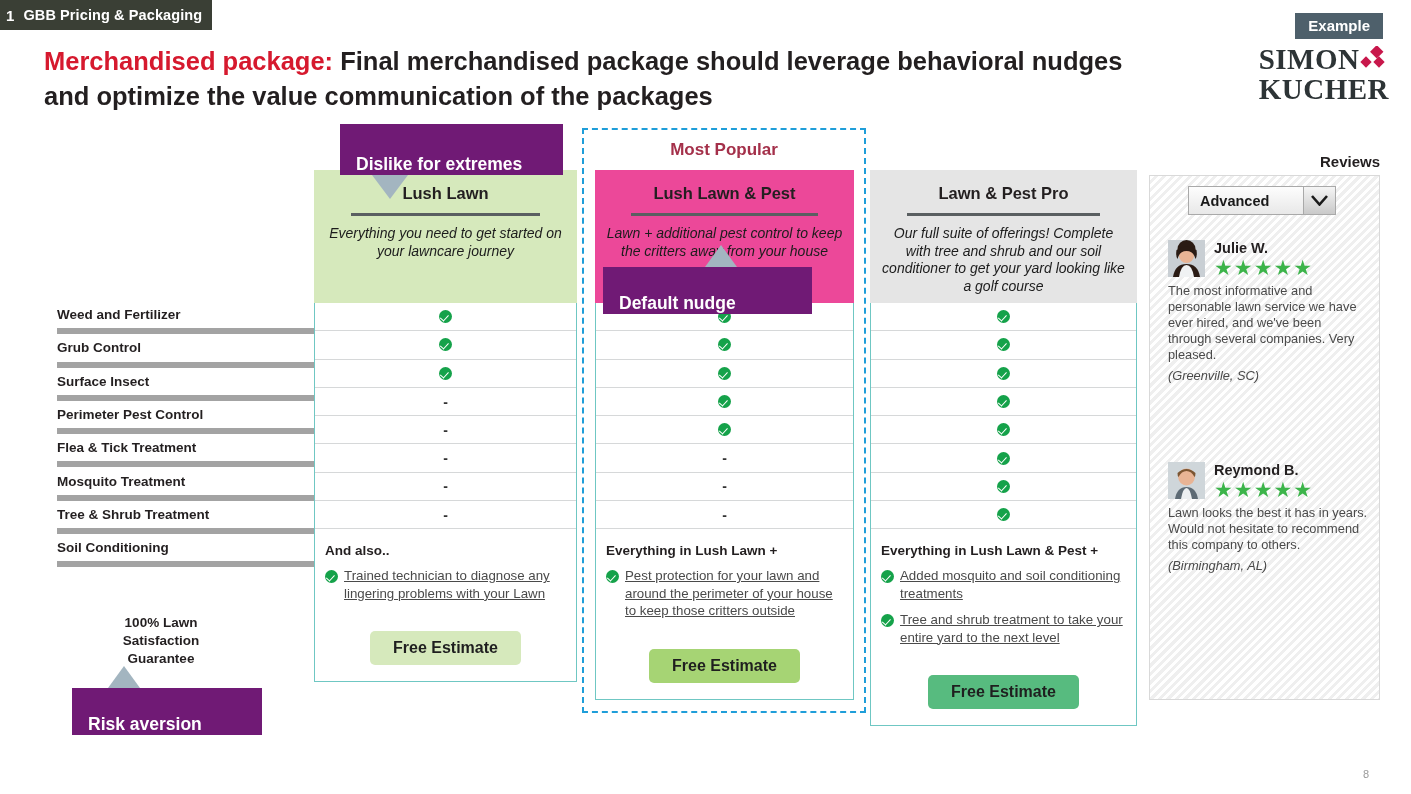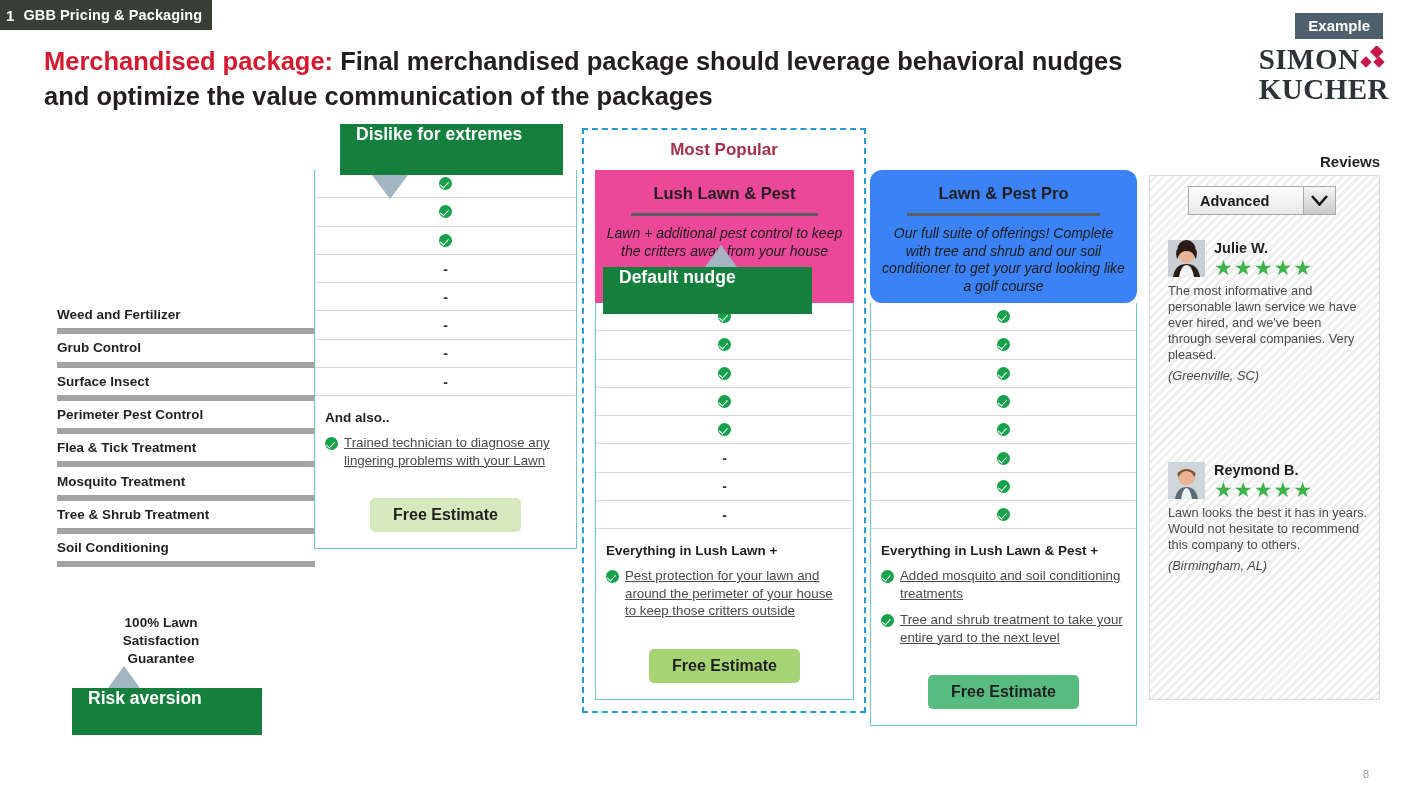--- a/index.html
+++ b/index.html
@@ -68,22 +68,22 @@
   
   #popular-frame{
     position:absolute;left:582px;top:128px;width:284px;height:585px;
     border:2px dashed #1f9ed9;box-sizing:border-box;background:transparent;
   }
   #popular-label{
     position:absolute;left:582px;top:140px;width:284px;text-align:center;
     font-size:17px;font-weight:bold;color:#a4304a;
   }
   
-  .callout{position:absolute;background:#15803d;color:#ffffff;
-    font-size:17.5px;font-weight:bold;display:flex;align-items:flex-start;
+  .callout{position:absolute;background:#701a75;color:#ffffff;
+    font-size:17.5px;font-weight:bold;display:flex;align-items:flex-end;
     padding:0 16px;box-sizing:border-box;line-height:1.18;}
   .callout .tail{position:absolute;width:0;height:0;}
   
   #guarantee{position:absolute;left:97px;top:614px;width:128px;text-align:center;
     font-size:13.5px;font-weight:bold;line-height:1.33;}
   
   #reviews-panel{
     position:absolute;left:1149px;top:175px;width:231px;height:525px;
     border:1px solid #d9d9d9;box-sizing:border-box;
     background-color:#f7f7f7;
@@ -141,20 +141,25 @@
     <div class="feat-row">Grub Control</div>
     <div class="feat-row">Surface Insect</div>
     <div class="feat-row">Perimeter Pest Control</div>
     <div class="feat-row">Flea &amp; Tick Treatment</div>
     <div class="feat-row">Mosquito Treatment</div>
     <div class="feat-row">Tree &amp; Shrub Treatment</div>
     <div class="feat-row">Soil Conditioning</div>
   </div>
 
 <div id="pkg-0" class="pkg" style="left: 314px; width: 263px;">
+    <div class="head" style="background: rgb(214, 233, 188); height: 133px;">
+      <h3>Lush Lawn</h3>
+      <div class="rule"></div>
+      <p>Everything you need to get started on your lawncare journey</p>
+    </div>
     <div class="body">
       <div class="cell">
         <span class="chk"></span>
       </div>
       <div class="cell">
         <span class="chk"></span>
       </div>
       <div class="cell">
         <span class="chk"></span>
       </div>
@@ -200,21 +205,21 @@
       <div class="extras">
         <h4>Everything in Lush Lawn +</h4>
         <ul>
           <li><span class="chk"></span><span>Pest protection for your lawn and around the perimeter of your house to keep those critters outside</span></li>
         </ul>
       </div>
       <div class="cta-wrap"><span class="cta" style="background:#a6d474">Free Estimate</span></div>
     </div>
   </div>
 <div id="pkg-2" class="pkg" style="left: 870px; width: 267px;">
-    <div class="head" style="background: #3b82f6; height: 133px; border-radius: 12px;">
+    <div class="head" style="background: #e5e5e5; height: 133px;">
       <h3>Lawn &amp; Pest Pro</h3>
       <div class="rule"></div>
       <p>Our full suite of offerings! Complete with tree and shrub and our soil conditioner to get your yard looking like a golf course</p>
     </div>
     <div class="body">
       <div class="cell">
         <span class="chk"></span>
       </div>
       <div class="cell">
         <span class="chk"></span>

